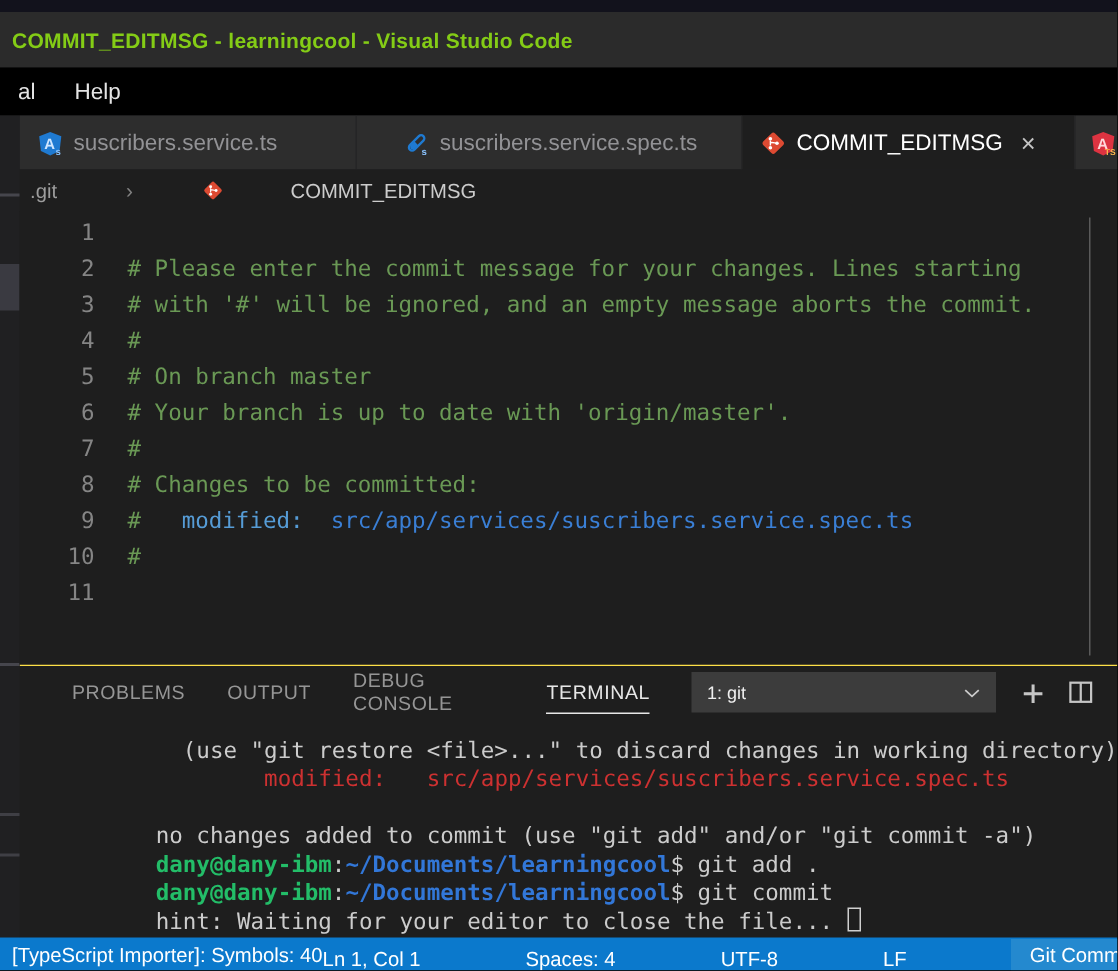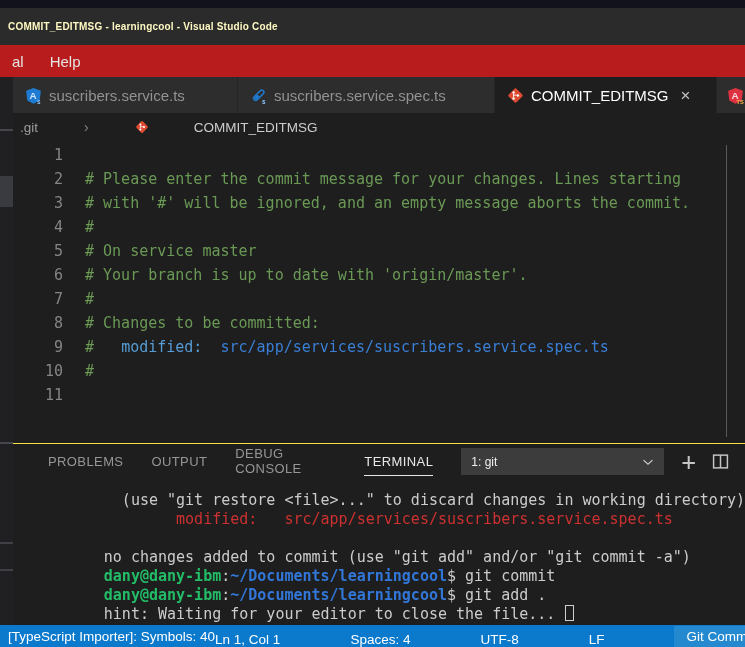--- a/index.html
+++ b/index.html
@@ -5,23 +5,23 @@
   * { margin:0; padding:0; box-sizing:border-box; }
   html,body { background:#000; }
   #window {
     position:relative; width:745px; height:647px; overflow:hidden;
     background:#1e1e1e; font-family:"Liberation Sans", sans-serif;
   }
   
   .top-strip { height:8px; background:#12121c; }
   
   .titlebar { height:37px; background:#2b2b2b; display:flex; align-items:center; padding-left:8px; }
-  .titlebar .title { color:#fef9c3; font-weight:bold; font-size:10px; letter-spacing:.2px; }
-  
-  .menubar { height:32px; background:#b91c1c; display:flex; align-items:center; padding-left:2px; }
+  .titlebar .title { color:#84cc16; font-weight:bold; font-size:14px; letter-spacing:.2px; }
+  
+  .menubar { height:32px; background:#000000; display:flex; align-items:center; padding-left:2px; }
   .menubar .menu-item { color:#e4e4e4; font-size:15px; padding:4px 10px; margin-right:6px; }
   
   .main { display:flex; height:548px; }
   .left-strip { position:relative; width:13px; background:#202022; flex:none; }
   .left-strip .frag { position:absolute; left:0; width:13px; background:#3a3a41; }
   .content-col { flex:1; display:flex; flex-direction:column; min-width:0; }
   
   .tabbar { height:36px; background:#252526; display:flex; flex:none; overflow:hidden; }
   .tab { display:flex; align-items:center; padding:0 10px 0 12px; background:#2d2d2d;
          border-right:1px solid #252526; color:#929295; font-size:15px; cursor:pointer;
@@ -99,21 +99,21 @@
     <div class="content-col">
       <div class="tabbar">
           <div class="tab" style="width: 225px;">
             <span class="ticon"><svg viewBox="0 0 24 24" width="100%" height="100%">
                 <polygon points="12,1.5 22.4,5.3 20.8,19.2 12,23.5 3.2,19.2 1.6,5.3" fill="#1f7ad1"></polygon>
                 <text x="11.5" y="17" font-size="14" font-weight="bold" fill="#cfe6ff" text-anchor="middle" font-family="sans-serif">A</text>
                 <text x="19.5" y="23.5" font-size="9" font-weight="bold" fill="#8bc4ff" text-anchor="middle" font-family="sans-serif">s</text>
               </svg></span>
             <span>suscribers.service.ts</span>
           </div>
-          <div class="tab" style="width: 257px;">
+          <div class="tab" style="width: 257px; justify-content: center;">
             <span class="ticon"><svg viewBox="0 0 24 24" width="100%" height="100%">
                 <g transform="rotate(45 12 12)">
                   <rect x="9" y="2.5" width="6" height="18" rx="3" fill="none" stroke="#1f7ad1" stroke-width="2.2"></rect>
                   <path d="M9.8 12 h4.4 v5 a2.2 2.2 0 0 1 -4.4 0 z" fill="#1f7ad1"></path>
                 </g>
                 <text x="19.5" y="23.5" font-size="9" font-weight="bold" fill="#8bc4ff" text-anchor="middle" font-family="sans-serif">s</text>
               </svg></span>
             <span>suscribers.service.spec.ts</span>
           </div>
           <div class="tab active" style="width: 222px;">
@@ -148,21 +148,21 @@
             </svg></span>
         <span class="file">COMMIT_EDITMSG</span>
       </div>
 
       <div class="editor" id="editor">
         <div class="ruler-line"></div>
       <div class="eline"><span class="gutter">1</span><span class="code"></span></div>
           <div class="eline"><span class="gutter">2</span><span class="code"><span style="color: var(--color-comment-green);"># Please enter the commit message for your changes. Lines starting</span></span></div>
           <div class="eline"><span class="gutter">3</span><span class="code"><span style="color: var(--color-comment-green);"># with '#' will be ignored, and an empty message aborts the commit.</span></span></div>
           <div class="eline"><span class="gutter">4</span><span class="code"><span style="color: var(--color-comment-green);">#</span></span></div>
-          <div class="eline"><span class="gutter">5</span><span class="code"><span style="color: var(--color-comment-green);"># On service master</span></span></div>
+          <div class="eline"><span class="gutter">5</span><span class="code"><span style="color: var(--color-comment-green);"># On branch master</span></span></div>
           <div class="eline"><span class="gutter">6</span><span class="code"><span style="color: var(--color-comment-green);"># Your branch is up to date with 'origin/master'.</span></span></div>
           <div class="eline"><span class="gutter">7</span><span class="code"><span style="color: var(--color-comment-green);">#</span></span></div>
           <div class="eline"><span class="gutter">8</span><span class="code"><span style="color: var(--color-comment-green);"># Changes to be committed:</span></span></div>
           <div class="eline"><span class="gutter">9</span><span class="code"><span style="color: var(--color-comment-green);">#   </span><span style="color: var(--color-keyword-blue);">modified:</span><span style="color: var(--color-comment-green);">  </span><span style="color: var(--color-filepath-blue);">src/app/services/suscribers.service.spec.ts</span></span></div>
           <div class="eline"><span class="gutter">10</span><span class="code"><span style="color: var(--color-comment-green);">#</span></span></div>
           <div class="eline"><span class="gutter">11</span><span class="code"></span></div>
         </div>
 
       <div class="panel">
         <div class="panel-header">
@@ -185,22 +185,22 @@
                 <rect x="1.5" y="2" width="13" height="12" fill="none" stroke="#c5c5c5" stroke-width="1.4"></rect>
                 <line x1="8" y1="2" x2="8" y2="14" stroke="#c5c5c5" stroke-width="1.4"></line>
               </svg>
           </span>
         </div>
         <div class="terminal" id="terminal">
             <div class="tline"><span style="color: var(--color-terminal-fg);">  (use "git restore &lt;file&gt;..." to discard changes in working directory)</span></div>
             <div class="tline"><span style="color: var(--color-terminal-fg);">        </span><span style="color: var(--color-ansi-red);">modified:   src/app/services/suscribers.service.spec.ts</span></div>
             <div class="tline"></div>
             <div class="tline"><span style="color: var(--color-terminal-fg);">no changes added to commit (use "git add" and/or "git commit -a")</span></div>
+            <div class="tline"><span style="color: var(--color-ansi-green); font-weight: bold;">dany@dany-ibm</span><span style="color: var(--color-terminal-fg);">:</span><span style="color: var(--color-ansi-blue); font-weight: bold;">~/Documents/learningcool</span><span style="color: var(--color-terminal-fg);">$ git add .</span></div>
             <div class="tline"><span style="color: var(--color-ansi-green); font-weight: bold;">dany@dany-ibm</span><span style="color: var(--color-terminal-fg);">:</span><span style="color: var(--color-ansi-blue); font-weight: bold;">~/Documents/learningcool</span><span style="color: var(--color-terminal-fg);">$ git commit</span></div>
-            <div class="tline"><span style="color: var(--color-ansi-green); font-weight: bold;">dany@dany-ibm</span><span style="color: var(--color-terminal-fg);">:</span><span style="color: var(--color-ansi-blue); font-weight: bold;">~/Documents/learningcool</span><span style="color: var(--color-terminal-fg);">$ git add .</span></div>
             <div class="tline"><span style="color: var(--color-terminal-fg);">hint: Waiting for your editor to close the file... </span><span class="cursor-box"></span></div>
           </div>
       </div>
     </div>
   </div>
 
   <div class="statusbar">
     <span class="sleft">[TypeScript Importer]: Symbols: 40</span>
     <span class="sright" id="sright">
         <span class="sitem">Ln 1, Col 1</span>

